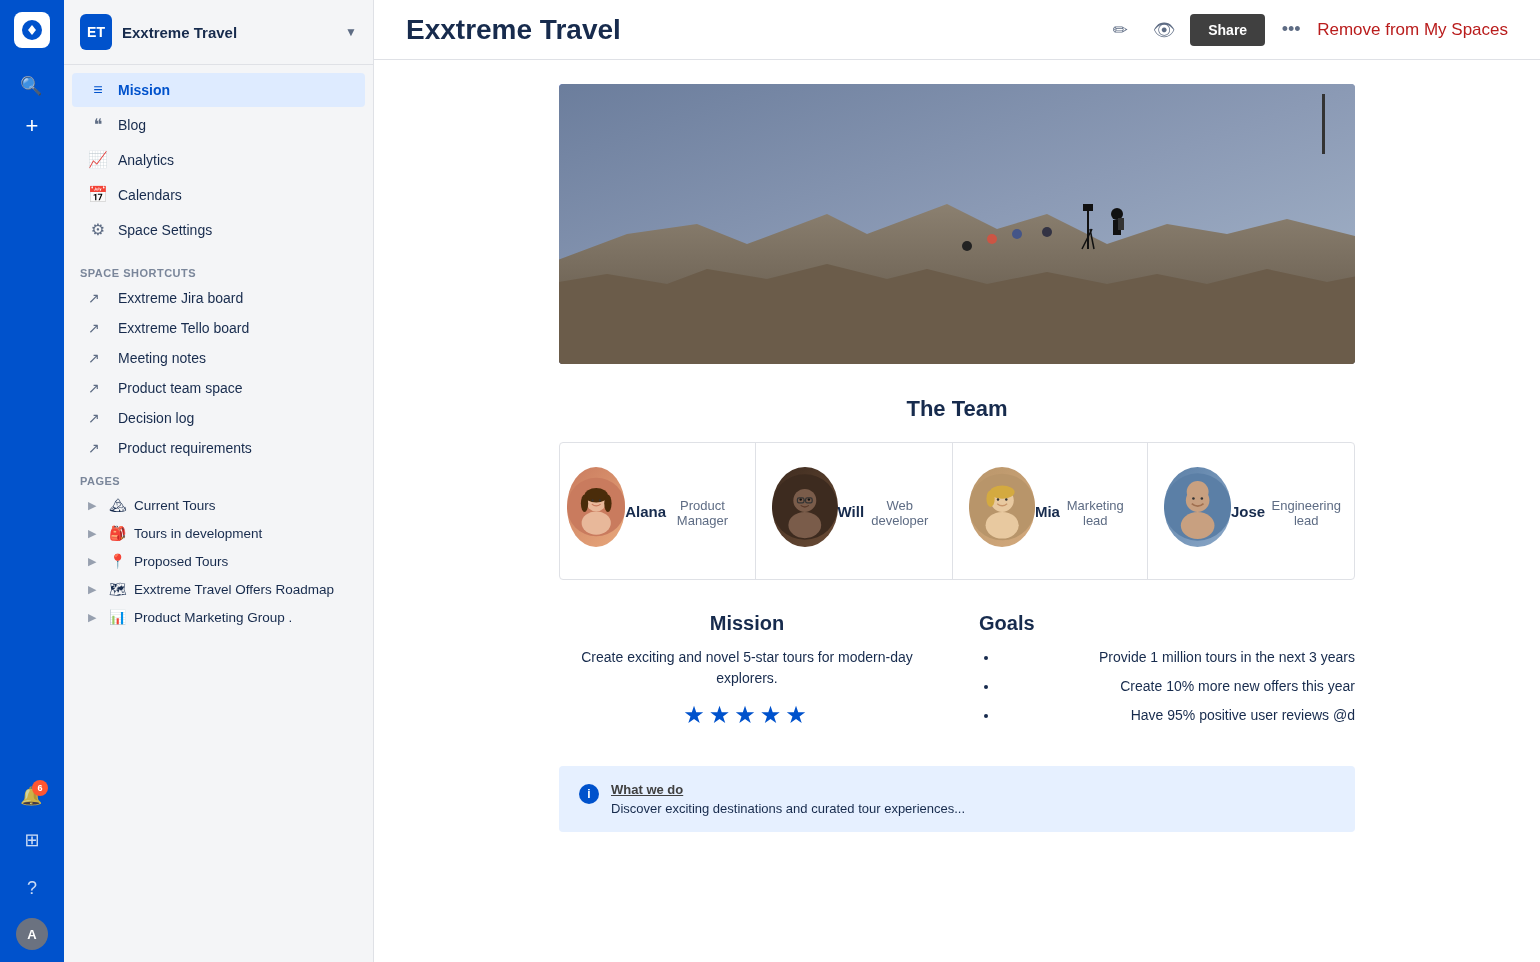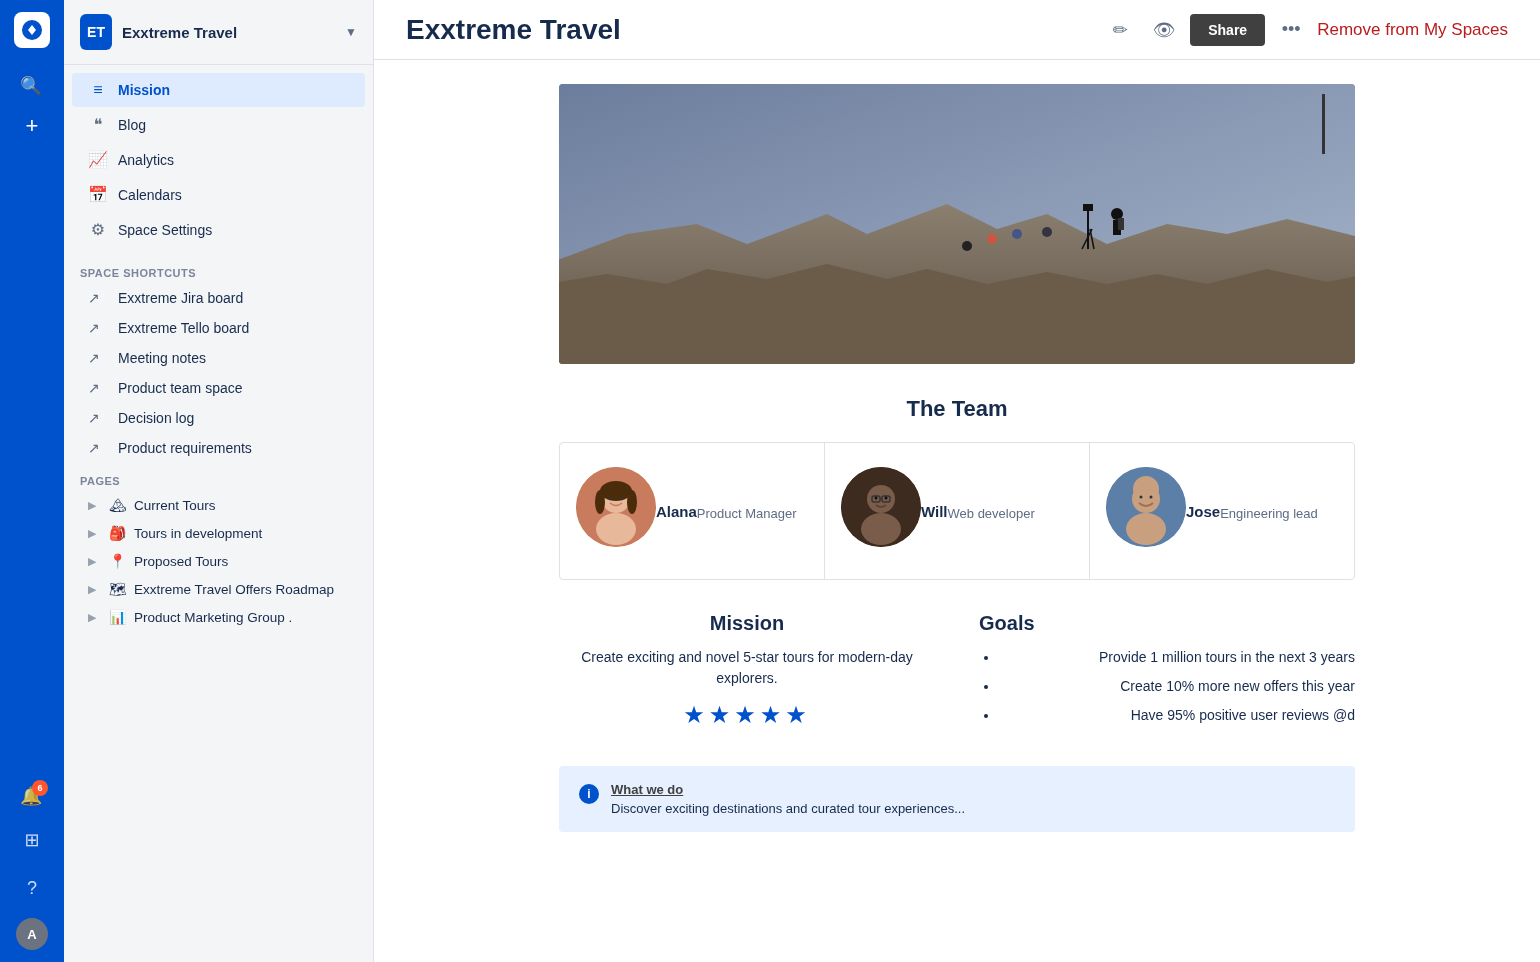--- a/index.html
+++ b/index.html
@@ -586,20 +586,38 @@
 
               <path d="M35 38 Q40 42 45 38" stroke="#5a3a2a" stroke-width="1.5" fill="none"></path>
               <circle cx="35" cy="31" r="1.5" fill="#111"></circle>
               <circle cx="45" cy="31" r="1.5" fill="#111"></circle>
             </svg>
           </div>
           <div class="member-name">Will</div>
           <div class="member-role">Web developer</div>
         </div>
 
+        <div class="team-member">
+          <div class="member-avatar mia">
+            <svg width="80" height="80" viewBox="0 0 80 80">
+              <circle cx="40" cy="40" r="40" fill="#b8956a"></circle>
+              <circle cx="40" cy="32" r="14" fill="#e8c9a0"></circle>
+              <ellipse cx="40" cy="62" rx="20" ry="16" fill="#e8c9a0"></ellipse>
+
+              <ellipse cx="40" cy="22" rx="15" ry="8" fill="#d4aa40"></ellipse>
+              <ellipse cx="26" cy="30" rx="5" ry="10" fill="#d4aa40"></ellipse>
+
+              <path d="M34 36 Q40 41 46 36" stroke="#c8956a" stroke-width="1.5" fill="none"></path>
+              <circle cx="35" cy="31" r="1.5" fill="#333"></circle>
+              <circle cx="45" cy="31" r="1.5" fill="#333"></circle>
+            </svg>
+          </div>
+          <div class="member-name">Mia</div>
+          <div class="member-role">Marketing lead</div>
+        </div>
 
         <div class="team-member">
           <div class="member-avatar jose">
             <svg width="80" height="80" viewBox="0 0 80 80">
               <circle cx="40" cy="40" r="40" fill="#5b7fa6"></circle>
               <circle cx="40" cy="32" r="14" fill="#c8a080"></circle>
               <ellipse cx="40" cy="62" rx="20" ry="16" fill="#c8a080"></ellipse>
 
               <circle cx="40" cy="22" r="13" fill="#c8a080"></circle>
 

